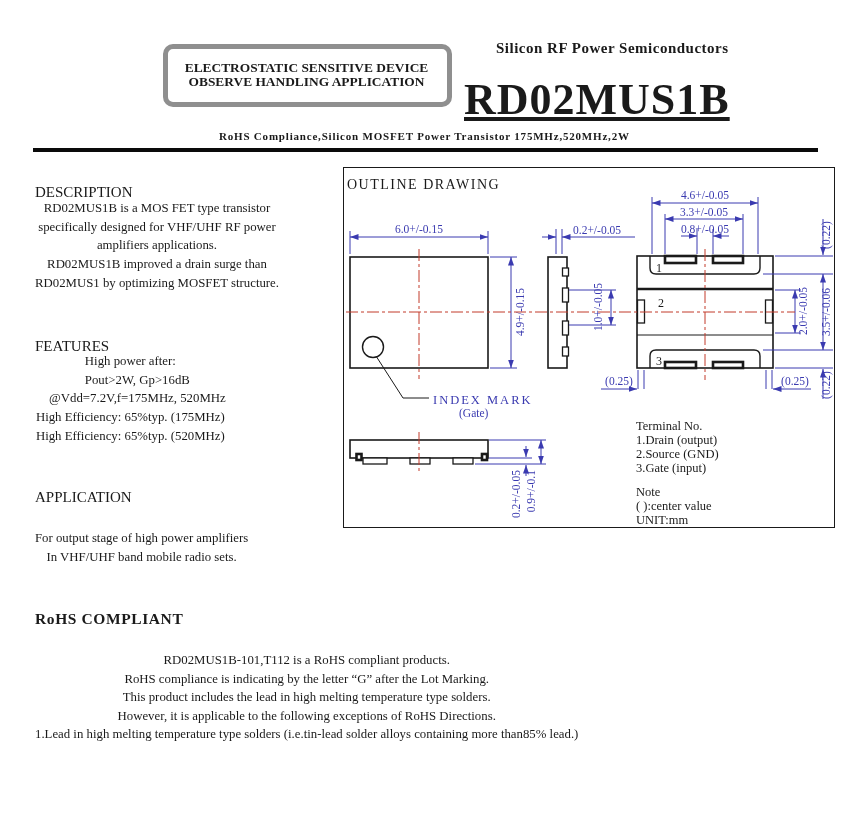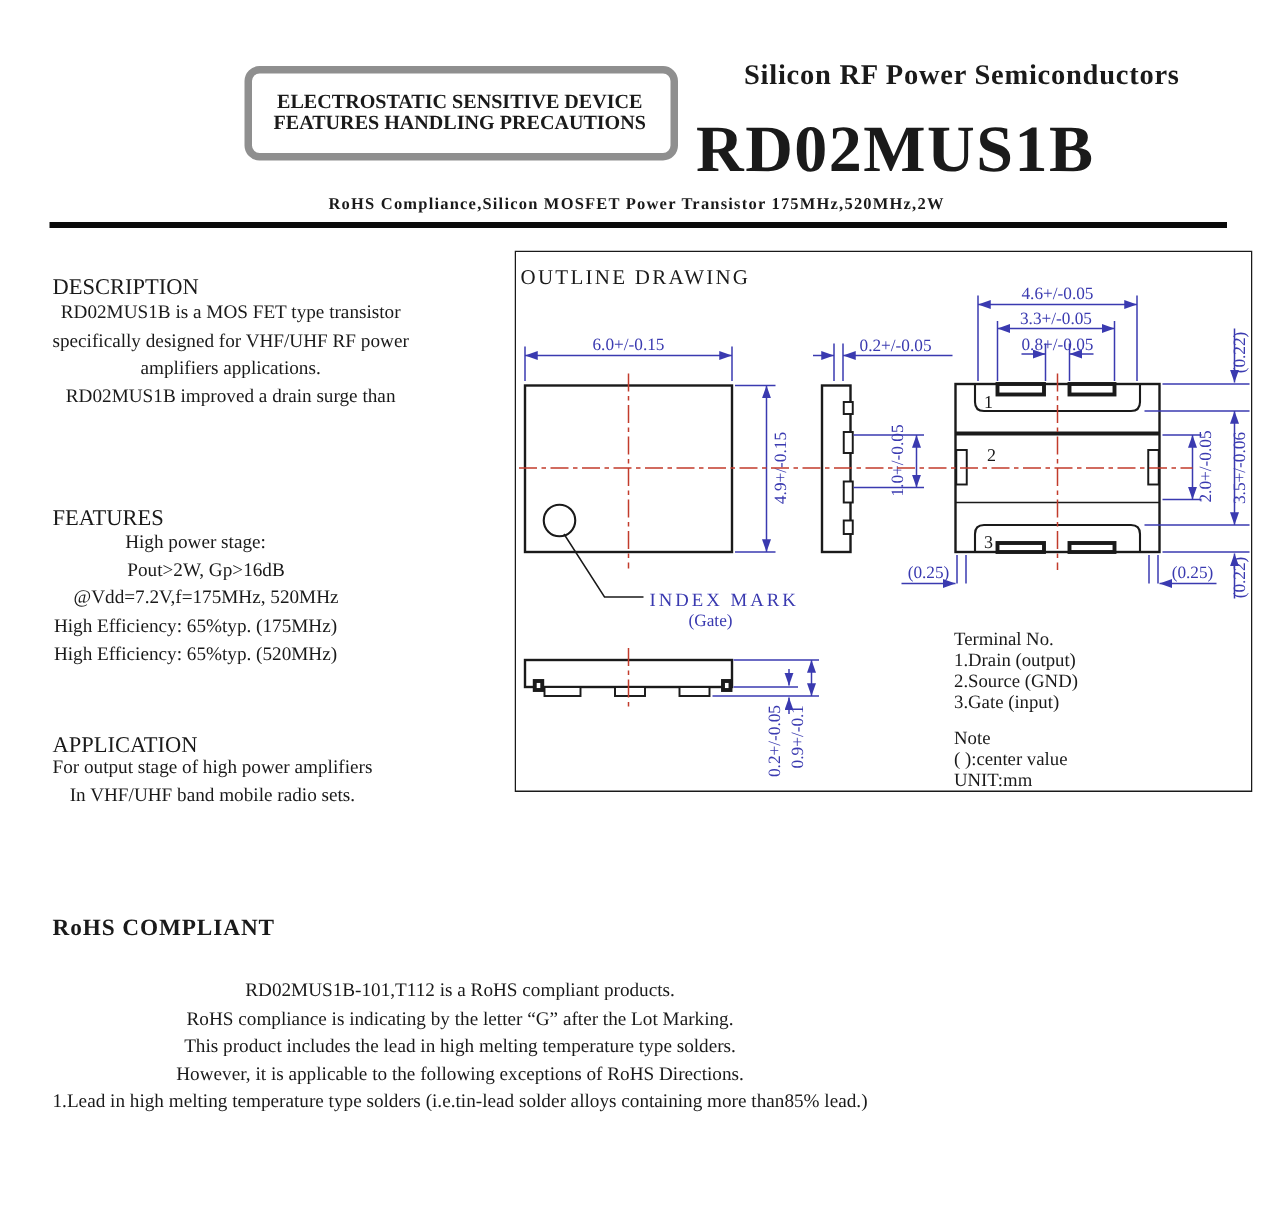--- a/index.html
+++ b/index.html
@@ -1,20 +1,20 @@
 <!DOCTYPE html>
 <html><head>
 <meta charset="utf-8">
 <style>
   html,body{margin:0;padding:0;background:#fff;}
   .page{position:relative;width:849px;height:817px;background:#fff;overflow:hidden;
         font-family:"Liberation Serif",serif;color:#1a1a1a;}
   .abs{position:absolute;}
-  .brand{left:496px;top:40px;font-size:19px;font-weight:bold;letter-spacing:.5px;}
-  .title{left:464px;top:74px;font-size:44px;font-weight:bold;letter-spacing:1px;}
+  .brand{left:496px;top:40px;font-size:15px;font-weight:bold;letter-spacing:.5px;}
+  .title{left:464px;top:74px;font-size:44px;font-weight:bold;letter-spacing:1px;text-decoration:underline;}
   .subtitle{left:219px;top:130px;font-size:11px;font-weight:bold;letter-spacing:.8px;}
   .rule{left:33px;top:148px;width:785px;height:4px;background:#0a0a0a;}
   .esd{left:163px;top:44px;width:277px;height:41px;border:5px solid #8f8f8f;border-radius:10px;
        text-align:center;padding:12px 2px 0 0;font-size:13.4px;font-weight:bold;line-height:13.5px;}
   .sec-h{left:35px;font-size:15px;font-weight:normal;}
   .txt{left:35px;font-size:12.8px;line-height:18.7px;text-align:center;}
   .txt .ind{padding-left:14px;}
   .rohs-h{left:35px;top:610px;font-size:15.5px;font-weight:bold;letter-spacing:.6px;}
   .drawing{left:343px;top:167px;}
   svg .blk{fill:none;stroke:#1a1a1a;stroke-width:1.6;}
@@ -31,47 +31,48 @@
   svg .imt{fill:#3a3ab0;font-family:"Liberation Serif",serif;font-size:12.5px;letter-spacing:2px;}
   svg .imt2{fill:#3a3ab0;font-family:"Liberation Serif",serif;font-size:11.5px;}
 </style>
 </head>
 <body>
 
 <div class="page">
 
   <div class="abs esd">
     <div>ELECTROSTATIC SENSITIVE DEVICE</div>
-    <div>FEATURES HANDLING PRECAUTIONS</div>
+    <div>OBSERVE HANDLING APPLICATION</div>
   </div>
 
   <div class="abs brand">Silicon RF Power Semiconductors</div>
   <div class="abs title">RD02MUS1B</div>
   <div class="abs subtitle">RoHS Compliance,Silicon MOSFET Power Transistor 175MHz,520MHz,2W</div>
   <div class="abs rule"></div>
 
   <div class="abs sec-h" style="top:184px">DESCRIPTION</div>
   <div class="abs txt" style="top:199px">
     <div>RD02MUS1B is a MOS FET type transistor</div>
     <div>specifically designed for VHF/UHF RF power</div>
     <div>amplifiers applications.</div>
     <div>RD02MUS1B improved a drain surge than</div>
+    <div>RD02MUS1 by optimizing MOSFET structure.</div>
   </div>
 
   <div class="abs sec-h" style="top:338px">FEATURES</div>
   <div class="abs txt" style="top:352px">
-    <div>High power stage:</div>
+    <div>High power after:</div>
     <div class="ind">Pout&gt;2W, Gp&gt;16dB</div>
     <div class="ind">@Vdd=7.2V,f=175MHz, 520MHz</div>
     <div>High Efficiency: 65%typ. (175MHz)</div>
     <div>High Efficiency: 65%typ. (520MHz)</div>
   </div>
 
   <div class="abs sec-h" style="top:489px">APPLICATION</div>
-  <div class="abs txt" style="top:502px">
+  <div class="abs txt" style="top:529px">
     <div>For output stage of high power amplifiers</div>
     <div>In VHF/UHF band mobile radio sets.</div>
   </div>
 
   <div class="abs rohs-h">RoHS COMPLIANT</div>
   <div class="abs txt" style="top:651px;line-height:18.6px">
     <div>RD02MUS1B-101,T112 is a RoHS compliant products.</div>
     <div>RoHS compliance is indicating by the letter “G” after the Lot Marking.</div>
     <div>This product includes the lead in high melting temperature type solders.</div>
     <div>However, it is applicable to the following exceptions of RoHS Directions.</div>

